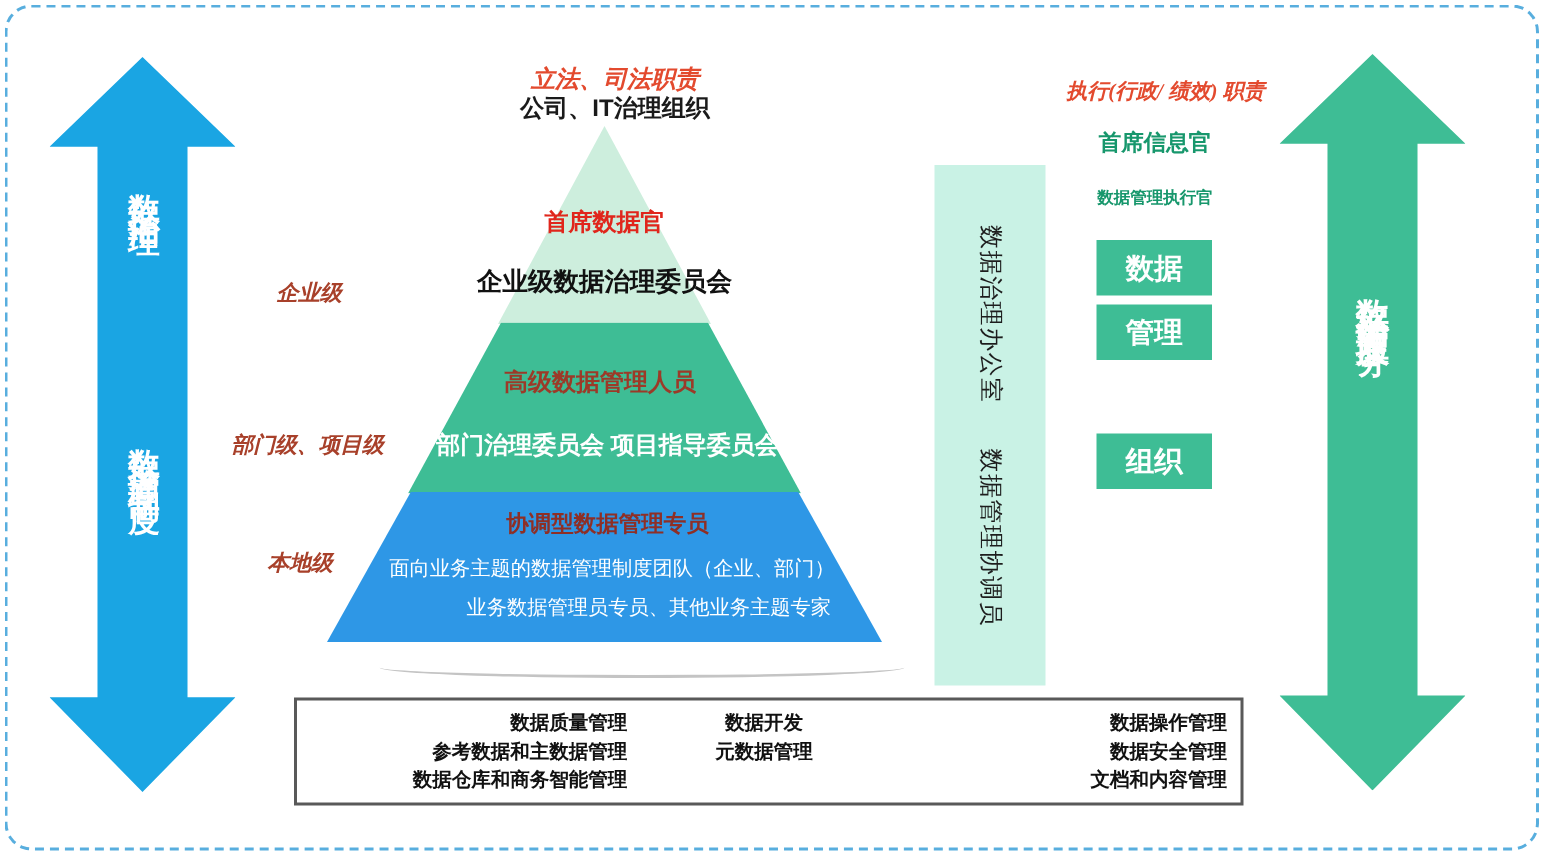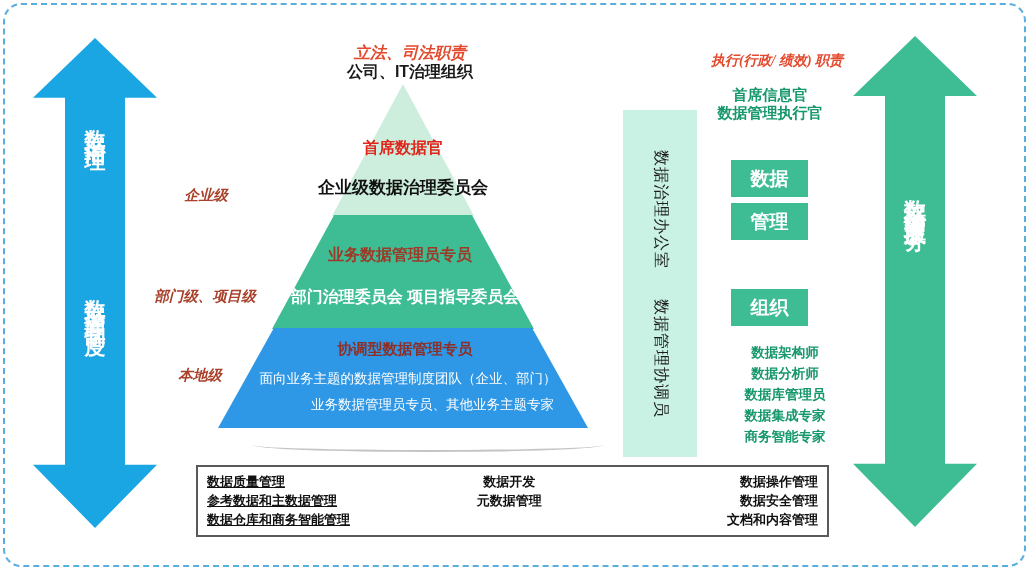--- a/index.html
+++ b/index.html
@@ -53,22 +53,22 @@
   #lbl-local{left:154px;top:366px;width:92px;}
 
   
   #top-line1{left:290px;top:43px;width:240px;font-family:"Liberation Serif",serif;
              font-style:italic;font-weight:bold;color:#e34a2e;font-size:16px;}
   #top-line2{left:290px;top:62px;width:240px;font-weight:bold;color:#1a1a1a;font-size:16px;}
   #tr-title{left:688px;top:52px;width:178px;font-family:"Liberation Serif",serif;
             font-style:italic;font-weight:bold;color:#e34a2e;font-size:14px;}
   #tr-cio{left:690px;top:86px;width:160px;font-family:"Liberation Serif",serif;
           font-weight:bold;color:#17976c;font-size:15px;}
-  #tr-exec{left:688px;top:104px;width:164px;font-family:"Liberation Serif",serif;
-           font-weight:bold;color:#17976c;font-size:15px;}
+  #tr-exec{left:688px;top:124px;width:164px;font-family:"Liberation Serif",serif;
+           font-weight:bold;color:#17976c;font-size:11px;}
 
   
   #office-bar{left:623px;top:110px;width:74px;height:347px;background:#c9f2e5;}
   #office-bar .rot{
     position:absolute;left:50%;top:50%;
     transform:translate(-50%,-50%) rotate(90deg);
     display:flex;gap:30px;white-space:nowrap;
     font-size:16px;color:#1d1d1d;letter-spacing:1px;
   }
 
@@ -81,21 +81,21 @@
   
   #roles{left:700px;top:342px;width:170px;text-align:center;
          font-family:"Liberation Serif",serif;font-weight:bold;
          color:#17976c;font-size:13.5px;line-height:21px;}
 
   
   #fn-table{left:196px;top:465px;width:633px;height:72px;background:#fff;
             border:2px solid #595959;box-sizing:border-box;display:flex;}
   #fn-table .col{font-family:"Liberation Serif",serif;font-weight:bold;font-size:13px;
                  color:#111;line-height:19px;padding-top:5px;box-sizing:border-box;}
-  #fn-table .c1{width:35%;text-align:left;padding-left:9px;text-decoration:underline;}
+  #fn-table .c1{width:35%;text-align:right;padding-left:9px;}
   #fn-table .c2{width:29%;text-align:center;}
   #fn-table .c3{width:36%;text-align:right;padding-right:9px;}
 </style>
 </head>
 <body>
 
 <div id="canvas">
 
   <div class="dashed-frame"></div>
 
@@ -115,48 +115,41 @@
   <div id="tr-cio" class="ptext abs">首席信息官</div>
   <div id="tr-exec" class="ptext abs">数据管理执行官</div>
 
   <div id="pyr-top" class="abs"></div>
   <div id="pyr-mid" class="abs"></div>
   <div id="pyr-bot" class="abs"></div>
   <div id="pyr-shadow" class="abs"></div>
 
   <div id="t-cdo" class="ptext">首席数据官</div>
   <div id="t-committee" class="ptext">企业级数据治理委员会</div>
-  <div id="t-senior" class="ptext">业务数据管理员专员</div>
+  <div id="t-senior" class="ptext">高级数据管理人员</div>
   <div id="t-dept" class="ptext">部门治理委员会 项目指导委员会</div>
   <div id="t-coord" class="ptext">协调型数据管理专员</div>
   <div id="t-local1" class="ptext">面向业务主题的数据管理制度团队（企业、部门）</div>
   <div id="t-local2" class="ptext">业务数据管理员专员、其他业务主题专家</div>
 
   <div id="lbl-ent" class="ptext side-label">企业级</div>
   <div id="lbl-dept" class="ptext side-label">部门级、项目级</div>
   <div id="lbl-local" class="ptext side-label">本地级</div>
 
   <div id="office-bar" class="abs">
     <div class="rot">
       <span>数据治理办公室</span>
       <span>数据管理协调员</span>
     </div>
   </div>
 
   <div id="svc-0" class="svc">数据</div>
   <div id="svc-1" class="svc">管理</div>
   <div id="svc-3" class="svc">组织</div>
 
-  <div id="roles" class="abs">
-    <div>数据架构师</div>
-    <div>数据分析师</div>
-    <div>数据库管理员</div>
-    <div>数据集成专家</div>
-    <div>商务智能专家</div>
-  </div>
 
   <div id="fn-table" class="abs">
     <div class="col c1">
       <div>数据质量管理</div>
       <div>参考数据和主数据管理</div>
       <div>数据仓库和商务智能管理</div>
     </div>
     <div class="col c2">
       <div>数据开发</div>
       <div>元数据管理</div>

